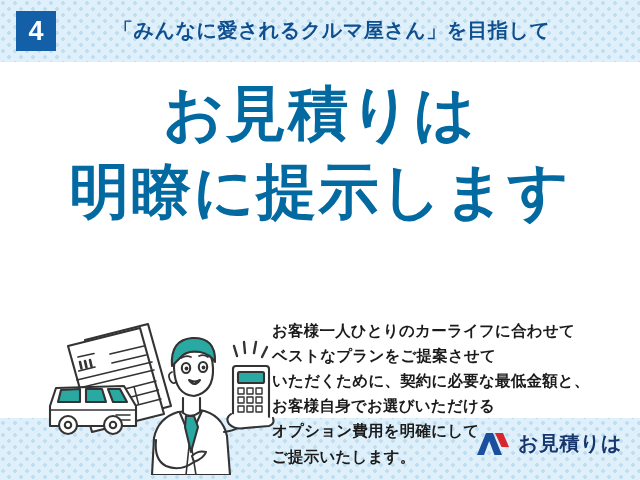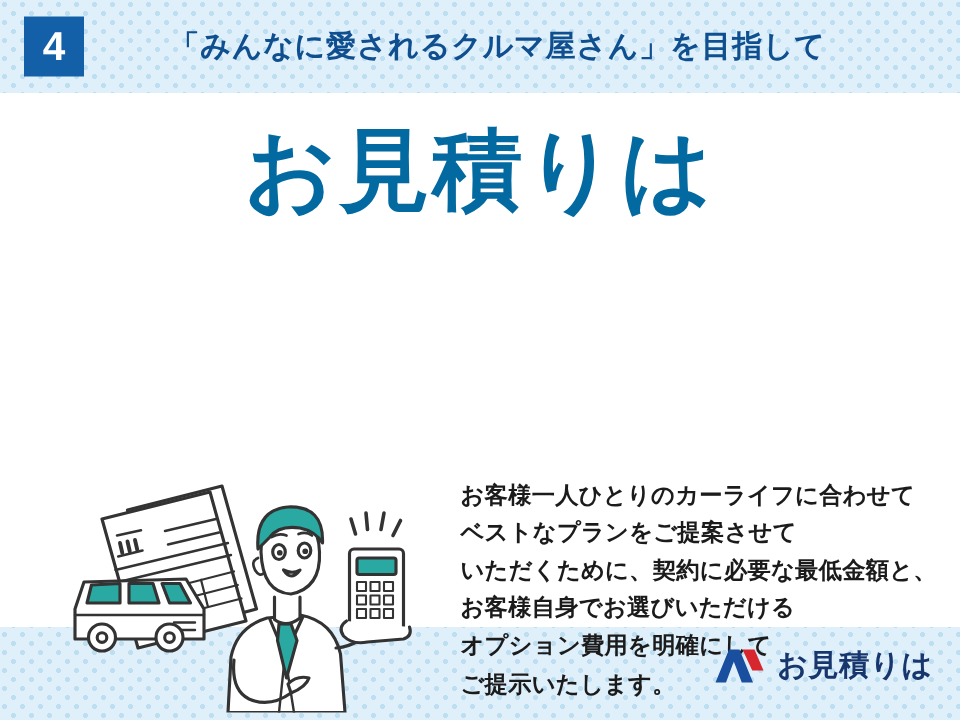--- a/index.html
+++ b/index.html
@@ -55,21 +55,20 @@
   .hl1{ top:22px; font-size:60px; }
   .hl2{ top:100px; font-size:60px; }
 
   
   .copy{
     position:absolute; left:272px; top:256px;
     font-size:15.5px; line-height:1.62;
     color:#1b1b1b; font-weight:bold;
     letter-spacing:.2px;
     white-space:pre-line;
-    margin-left:35px;
   }
 
   
   .illus{
     position:absolute; left:28px; top:248px;
     width:250px; height:165px;
   }
   
   .footer{
     position:absolute; left:0; top:418px; width:640px; height:62px;
@@ -90,20 +89,21 @@
 
   <div class="header">
     <div class="badge">4</div>
     <div class="header-title">「みんなに愛されるクルマ屋さん」を目指して</div>
   </div>
 
   <div class="card">
 
     <div class="hl hl1">お見積りは</div>
 
+    <div class="hl hl2">明瞭に提示します</div>
 
     <div class="illus">
       <svg viewBox="0 0 250 165" width="250" height="165">
         <g fill="none" stroke="#333" stroke-width="2.1" stroke-linecap="round" stroke-linejoin="round">
 
           <g>
             <path d="M57 30 L120 14 L143 96 L80 113 Z" fill="#ffffff"></path>
           </g>
 
           <g>

